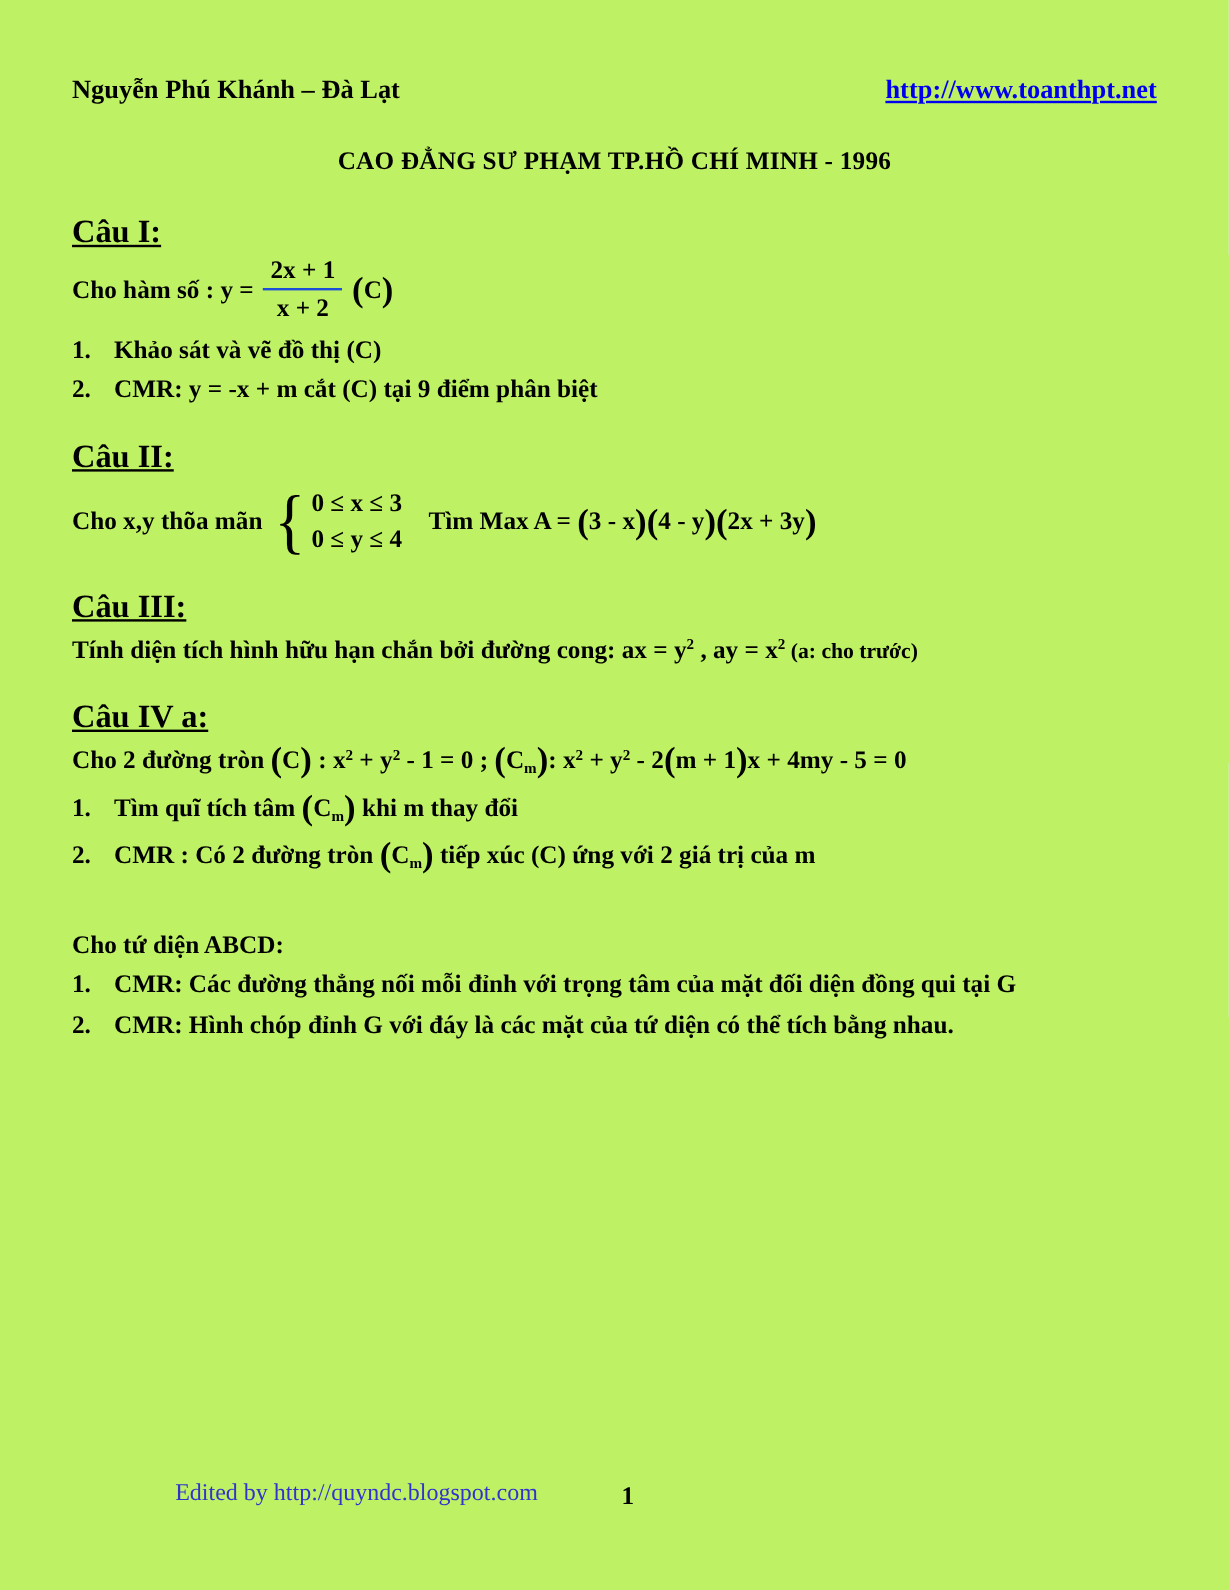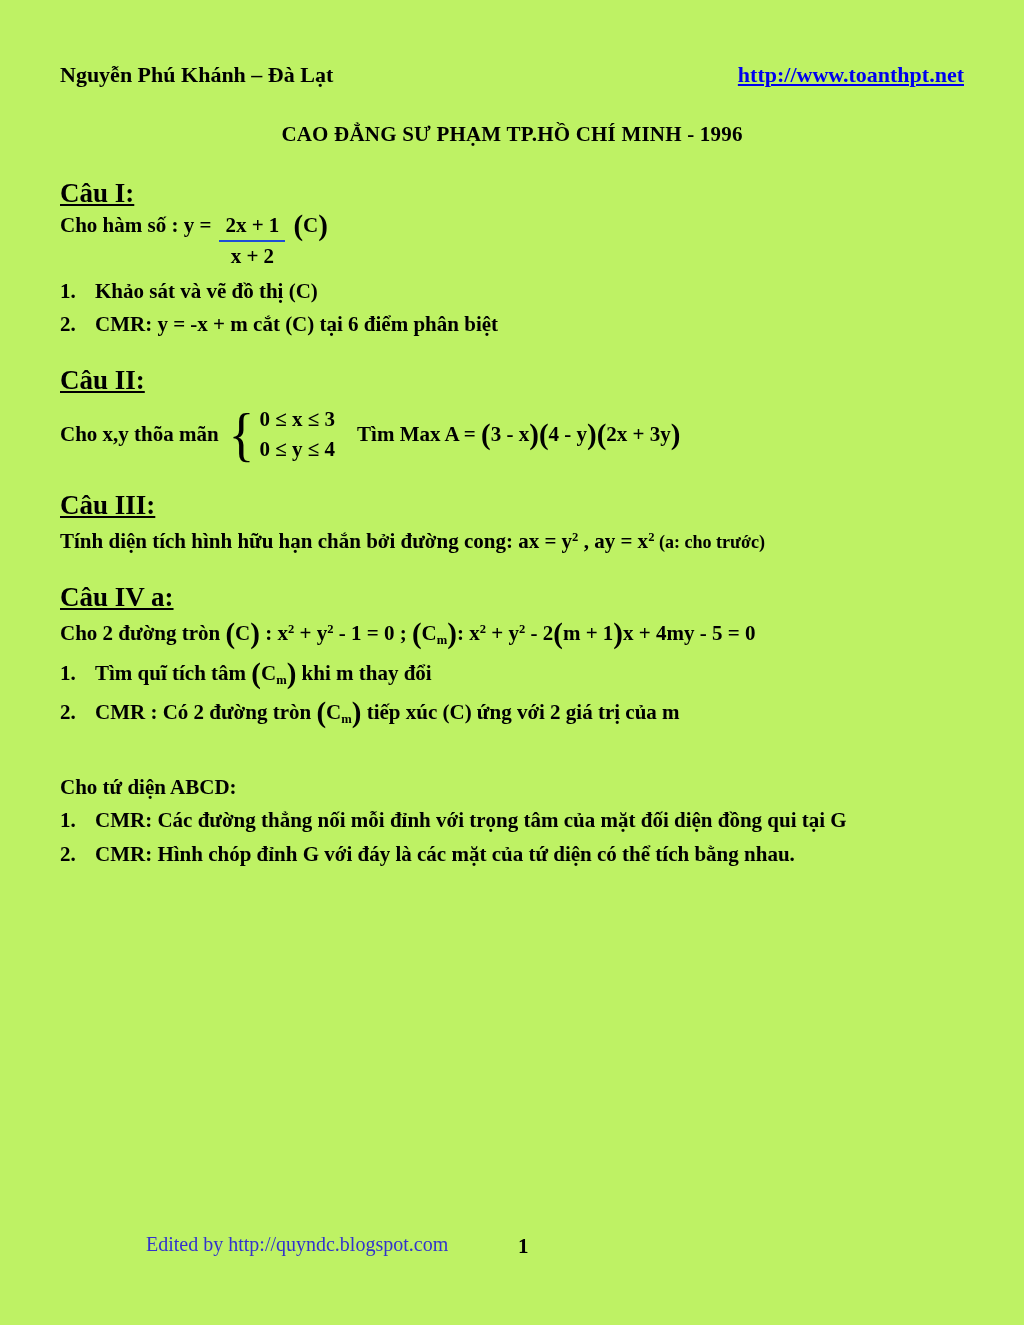--- a/index.html
+++ b/index.html
@@ -29,21 +29,21 @@
   .line { font-size: 21px; margin-top: 7px; line-height: 1.3; }
 
   
   .seg-t {}
   .seg-small { font-size: 0.86em; }
   .seg-sup { font-size: 0.60em; vertical-align: 0.55em; }
   .seg-sub { font-size: 0.60em; vertical-align: -0.35em; }
   .seg-big { font-size: 1.38em; font-weight: bold; line-height: 0; vertical-align: -0.10em; }
 
   
-  .formula-row { display: flex; font-size: 21px; margin-top: 4px; }
+  .formula-row { display: flex; align-items: center; font-size: 21px; margin-top: 4px; }
   .frac { display: inline-block; text-align: center; vertical-align: middle; margin: 0 8px; }
   .frac .num { display: block; padding: 0 6px 2px 6px; }
   .frac .den { display: block; border-top: 2px solid #1d4ed8; padding: 2px 6px 0 6px; }
 
   
   .system-row { display: flex; align-items: center; font-size: 21px; margin-top: 8px; }
   .brace-glyph { font-size: 60px; font-weight: normal; line-height: 0.9; margin: 0 4px 0 8px; transform: scaleX(0.9); }
   .sys-rows { display: inline-block; }
   .sys-rows .cond { display: block; line-height: 1.45; font-family: Liberation Serif, serif; }
   .system-after { margin-left: 22px; }
@@ -86,21 +86,21 @@
         </span>
         <span><span class="seg-big">(</span><span class="seg-t">C</span><span class="seg-big">)</span></span>
       </div>
       <div class="items">
         <div class="item">
           <span class="item-num">1.</span>
           <span class="item-text"><span class="seg-t">Khảo sát và vẽ đồ thị (C)</span></span>
         </div>
         <div class="item">
           <span class="item-num">2.</span>
-          <span class="item-text"><span class="seg-t">CMR:  y = -x + m  cắt (C) tại 6 điểm phân biệt</span></span>
+          <span class="item-text"><span class="seg-t">CMR:  y = -x + m  cắt (C) tại 9 điểm phân biệt</span></span>
         </div>
       </div>
     </div>
 
     <div class="section">
       <div class="cau-heading">Câu II:</div>
       <div class="system-row">
         <span><span class="seg-t">Cho x,y thõa mãn</span></span>
         <span class="brace-glyph">{</span>
         <span class="sys-rows">

